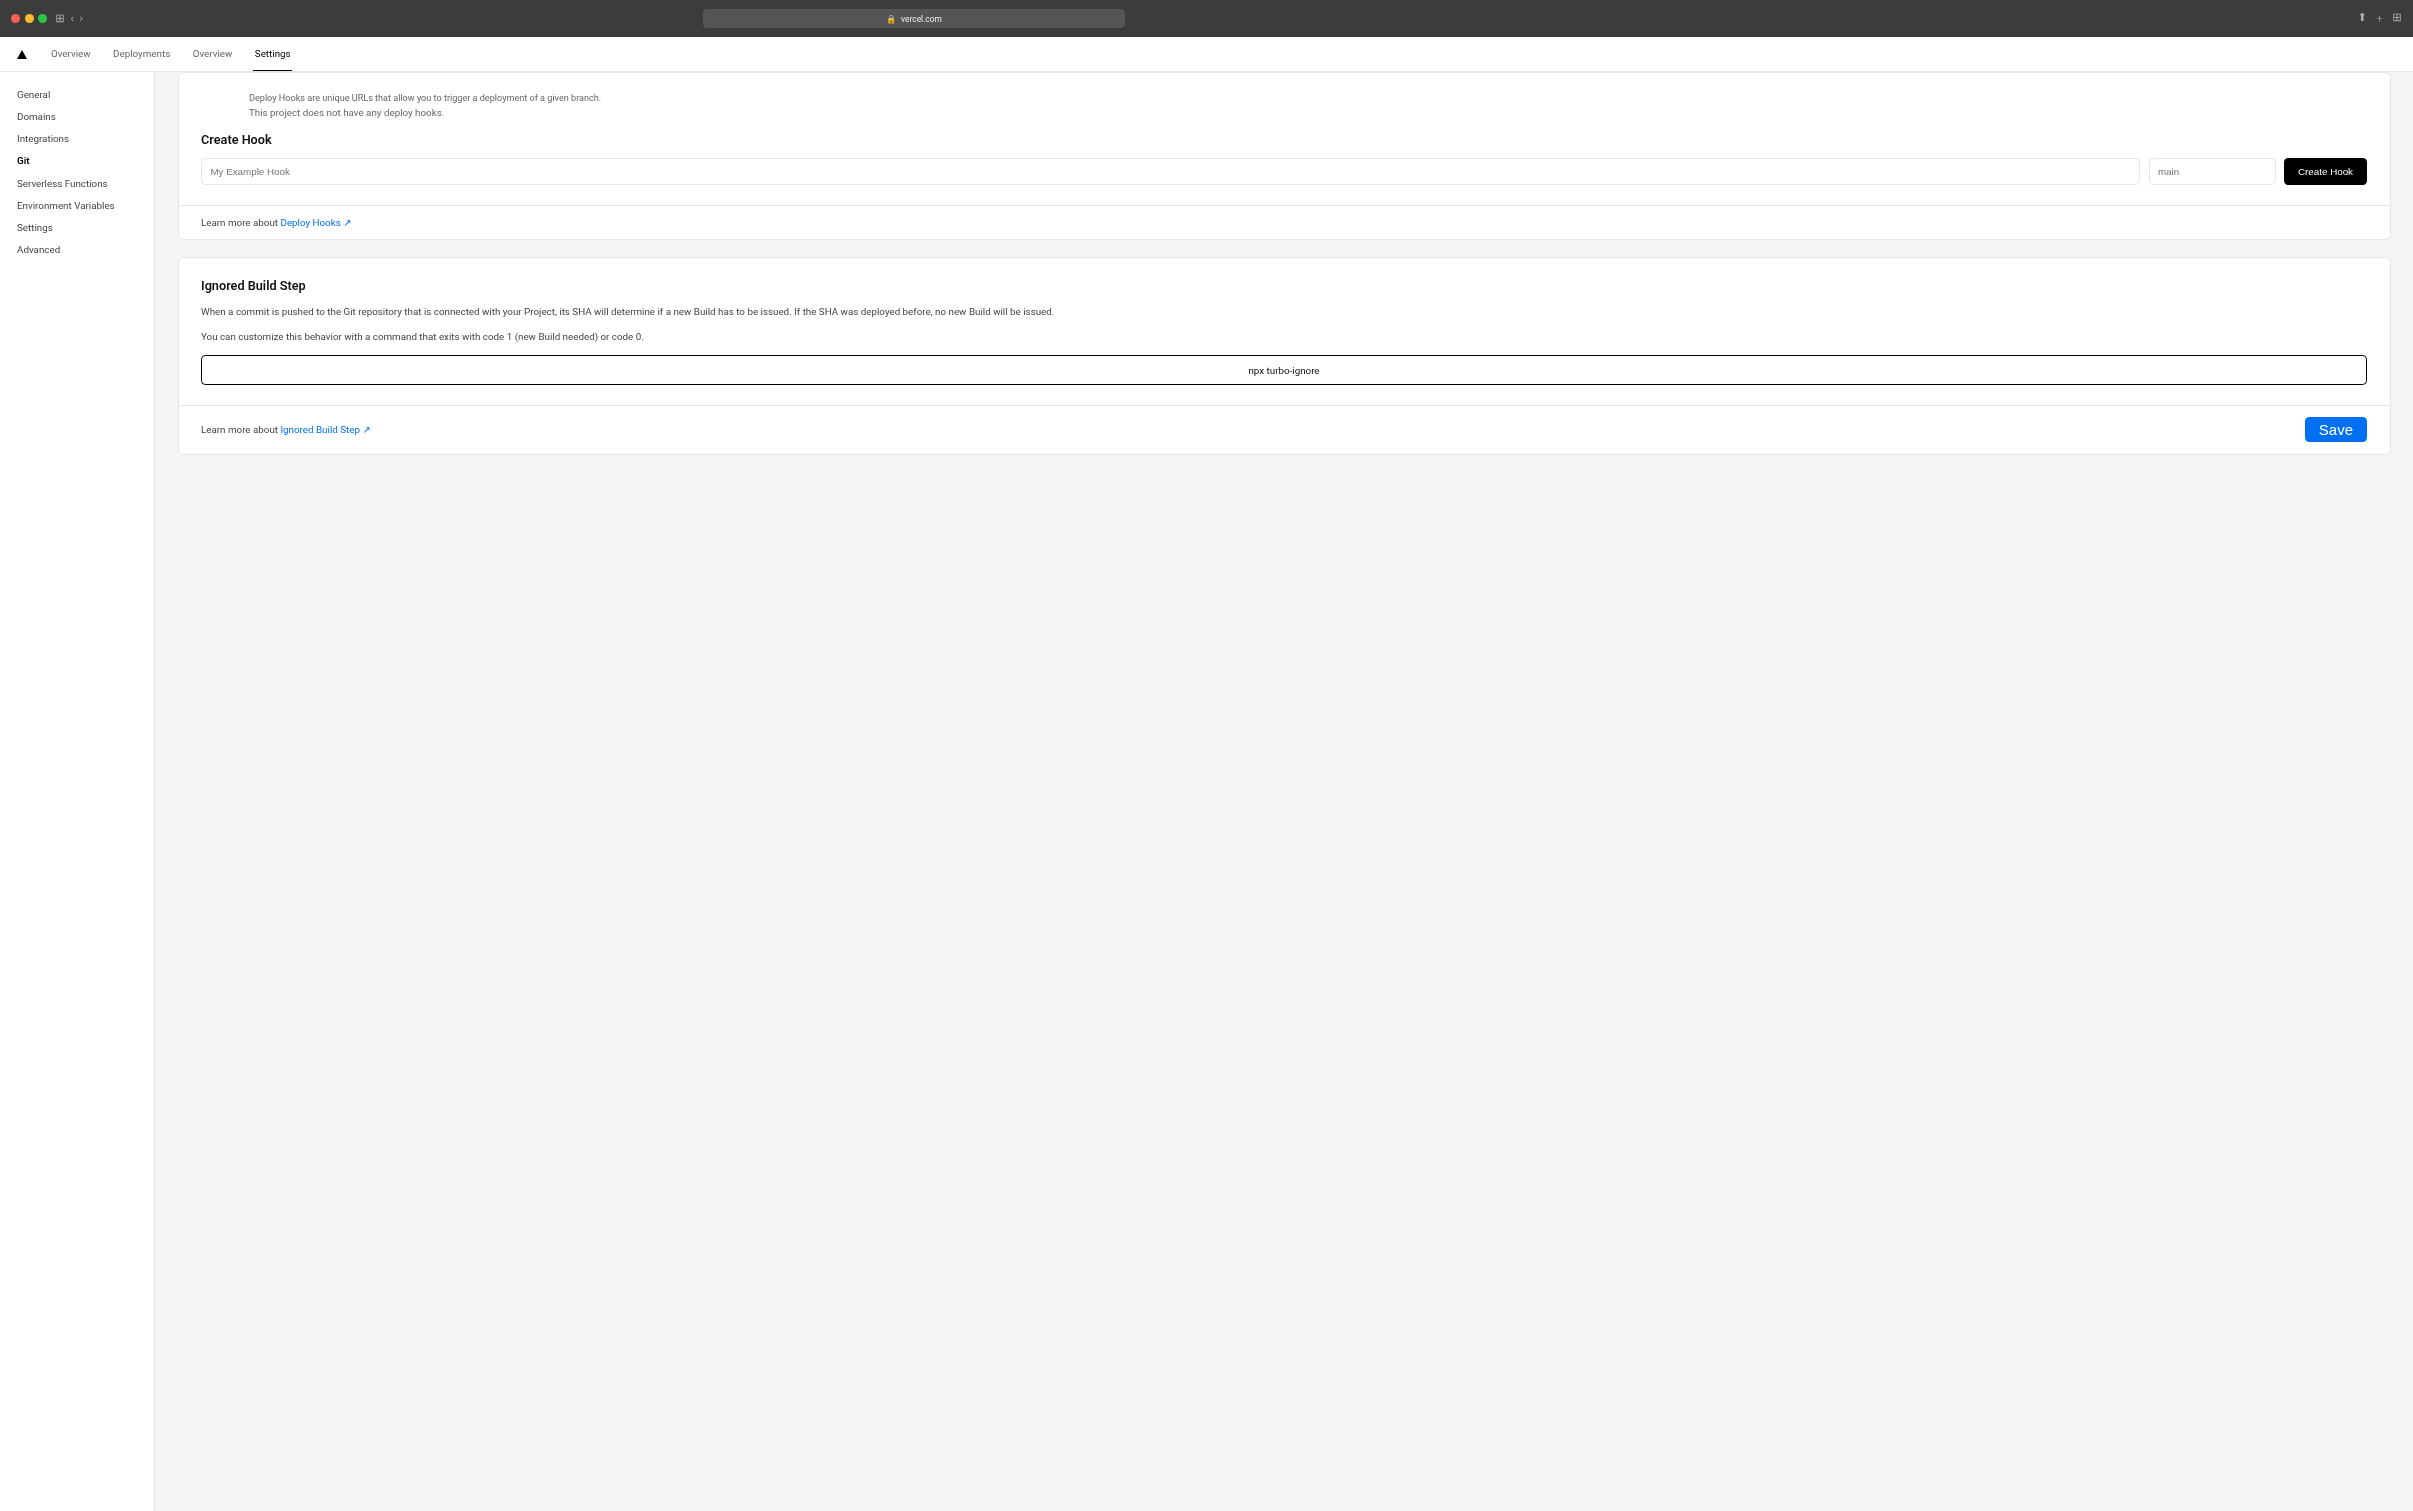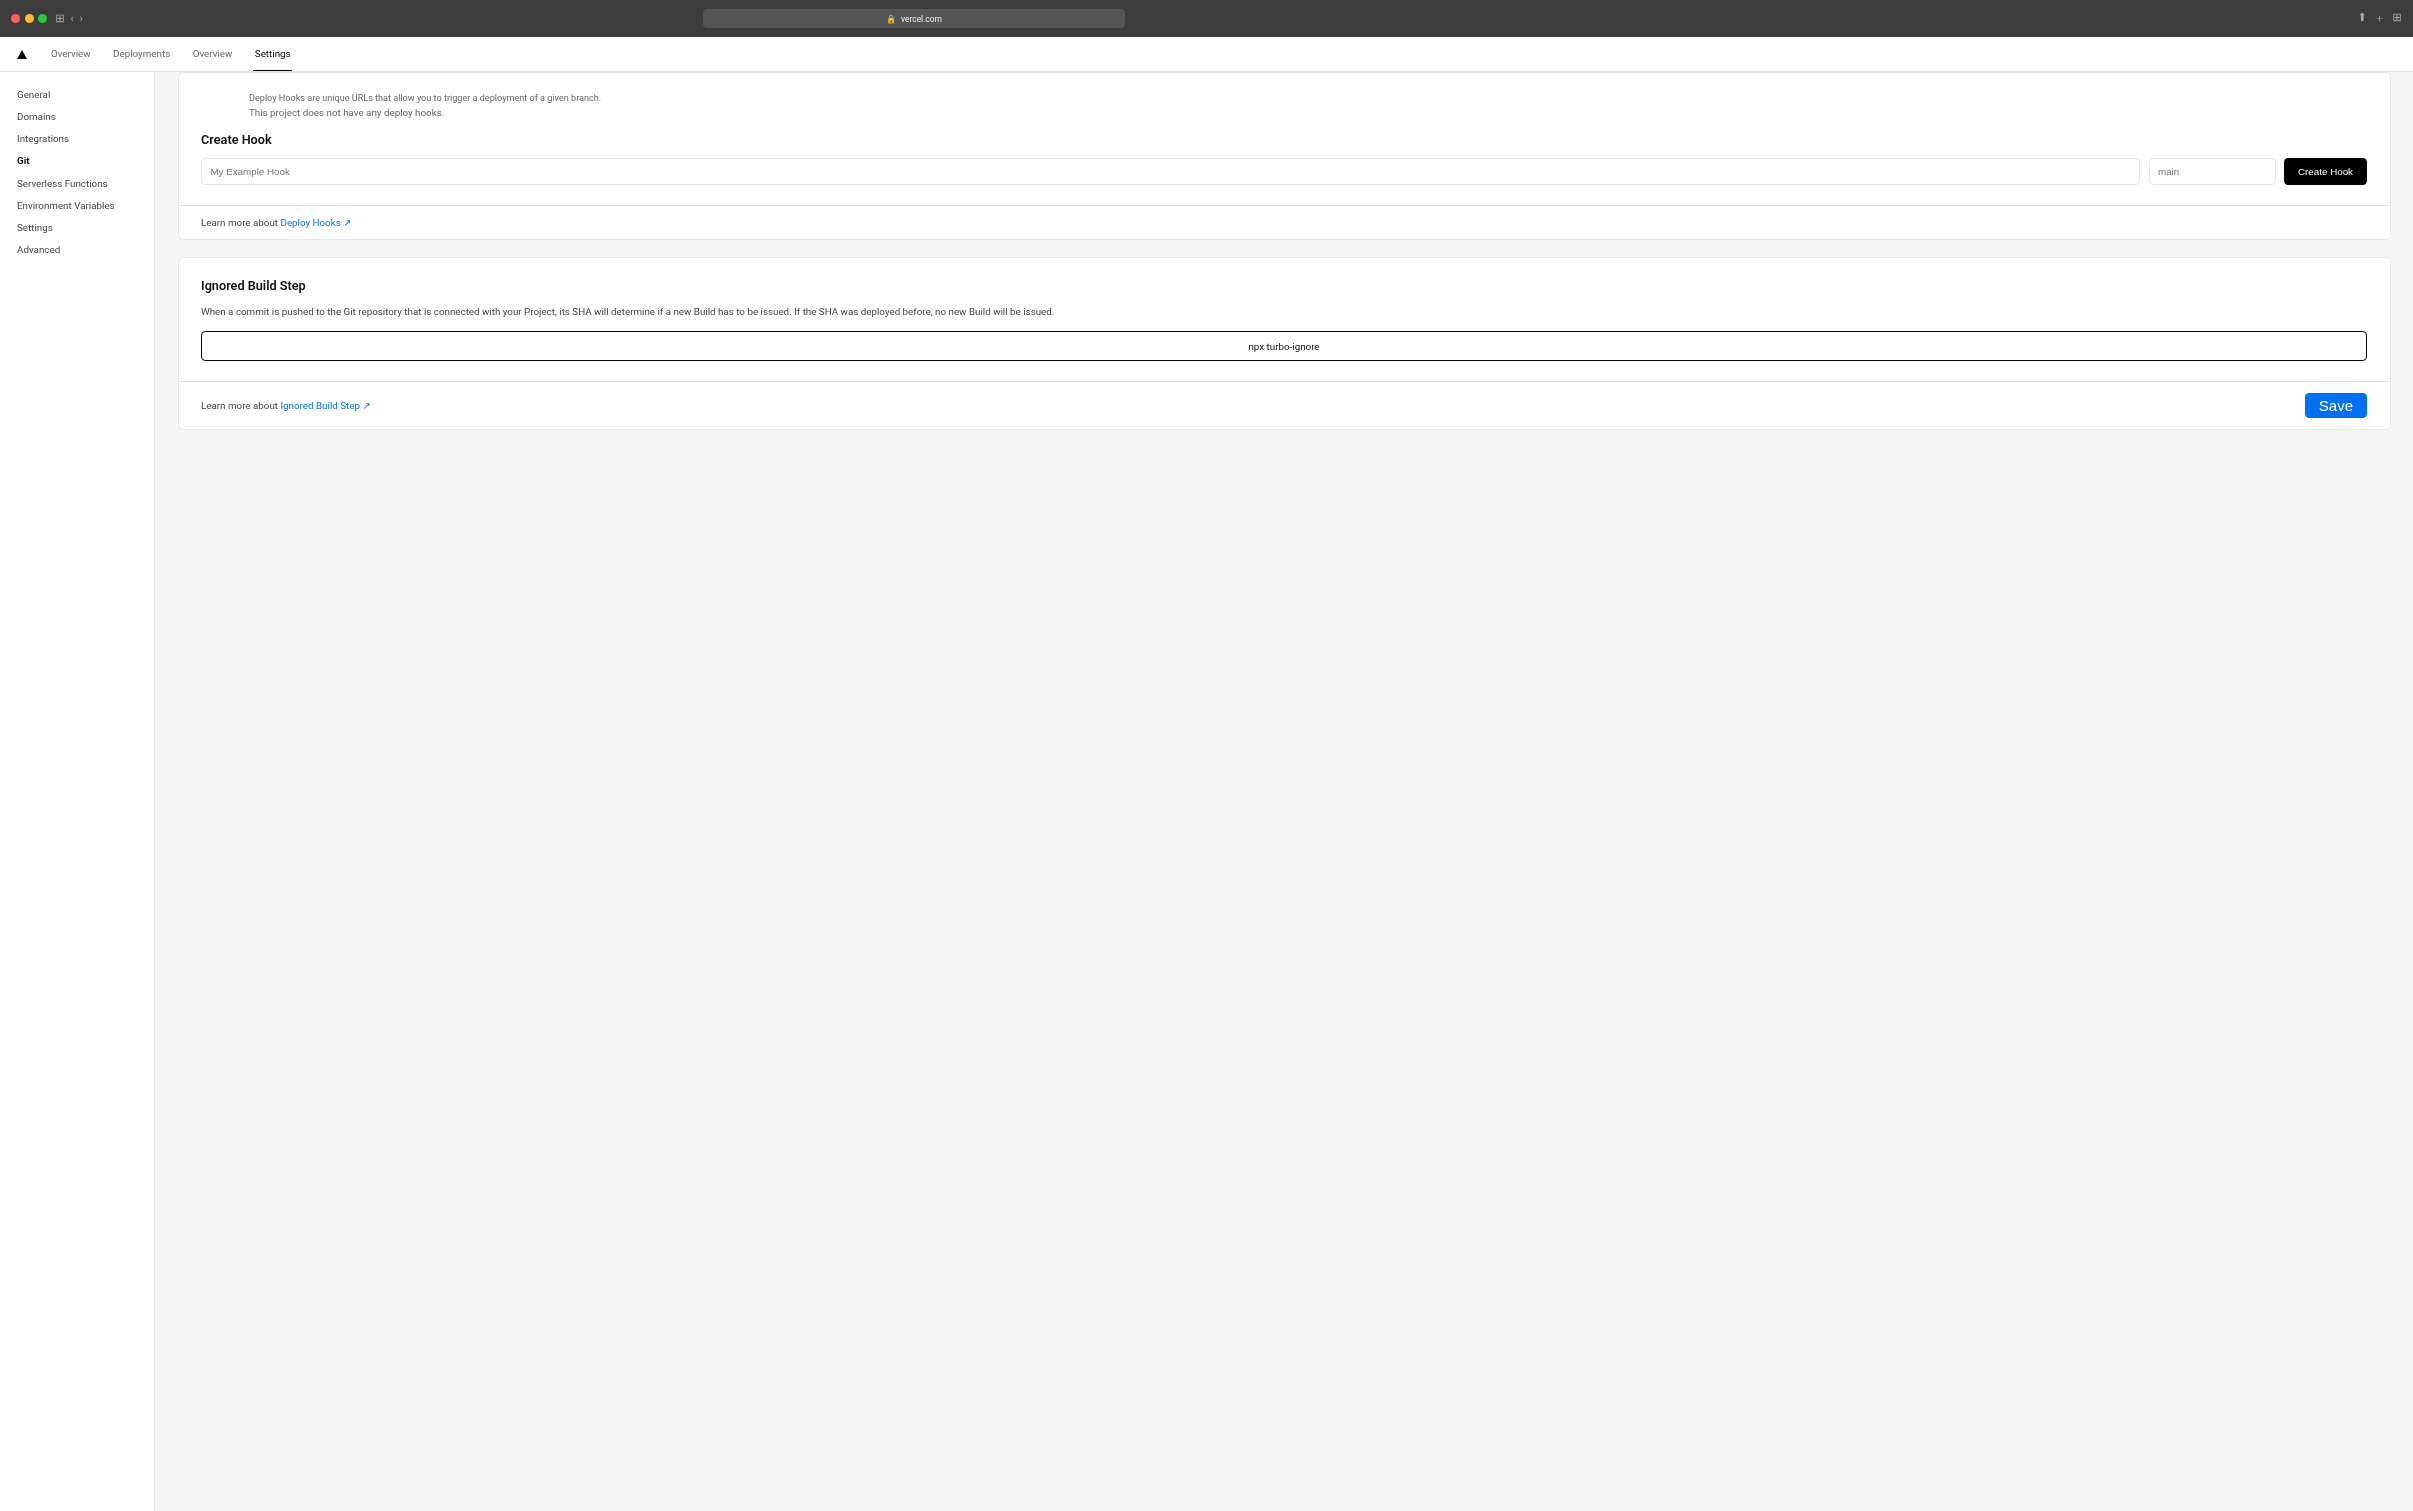--- a/index.html
+++ b/index.html
@@ -357,20 +357,21 @@
         <span class="footer-link-text">
           <span>Learn more about </span><a href="#"><span>Deploy Hooks</span> ↗</a>
         </span>
       </div>
     </div>
 
     <div class="card">
       <div class="card-body">
         <h3 class="card-title">Ignored Build Step</h3>
         <p class="section-desc">When a commit is pushed to the Git repository that is connected with your Project, its SHA will determine if a new Build has to be issued. If the SHA was deployed before, no new Build will be issued.</p>
+        <p class="section-desc">You can customize this behavior with a command that exits with code 1 (new Build needed) or code 0.</p>
 
         <div class="command-box">
           <input type="text" class="command-input" value="npx turbo-ignore" style="">
         </div>
       </div>
       <div class="card-footer">
         <span class="footer-link-text">
           <span>Learn more about </span><a href="#"><span>Ignored Build Step</span> ↗</a>
         </span>
         <button class="btn-save">Save</button>

